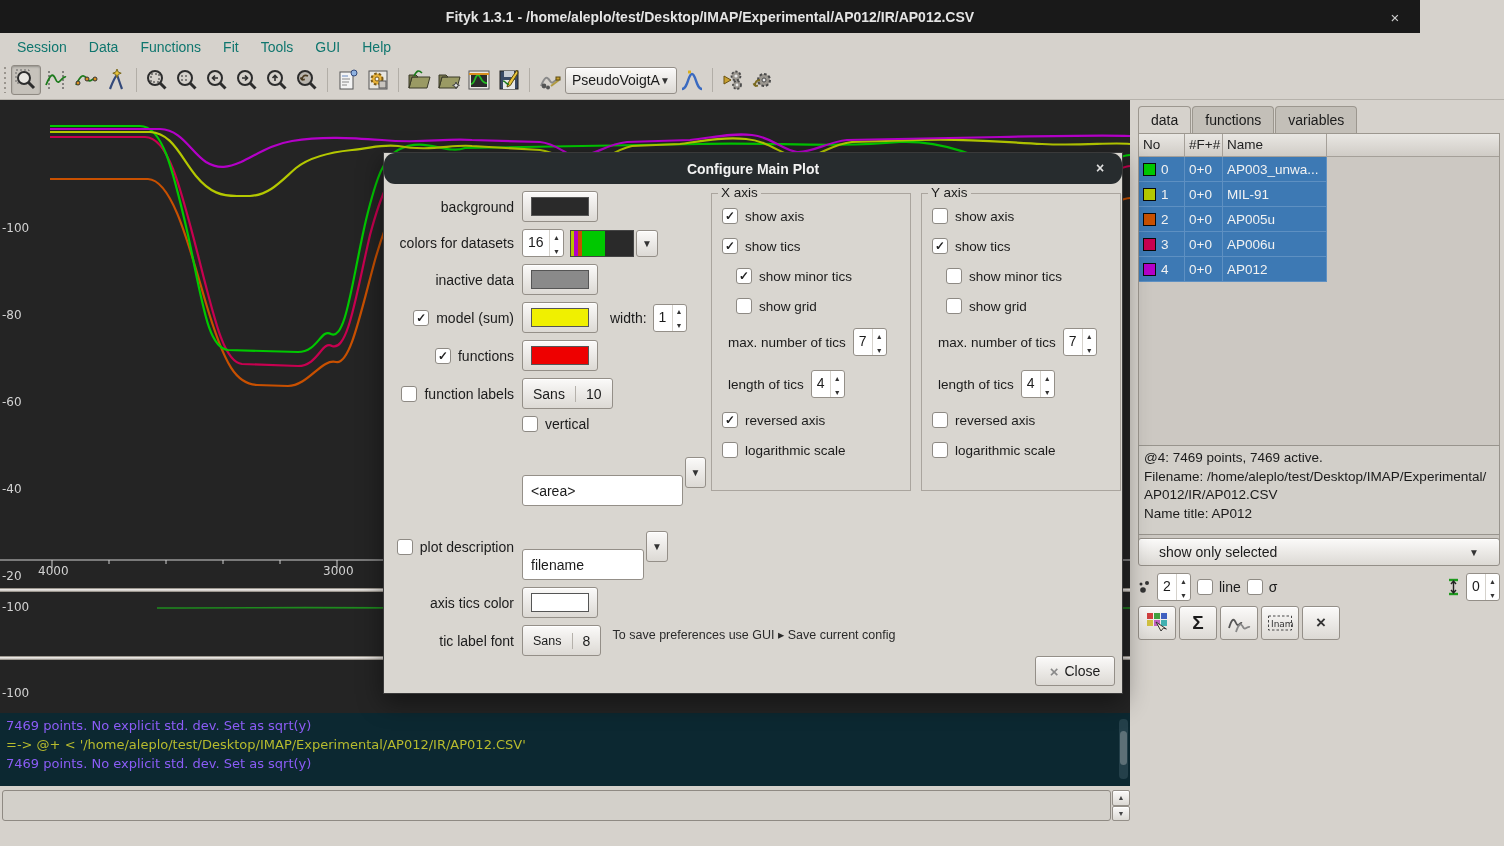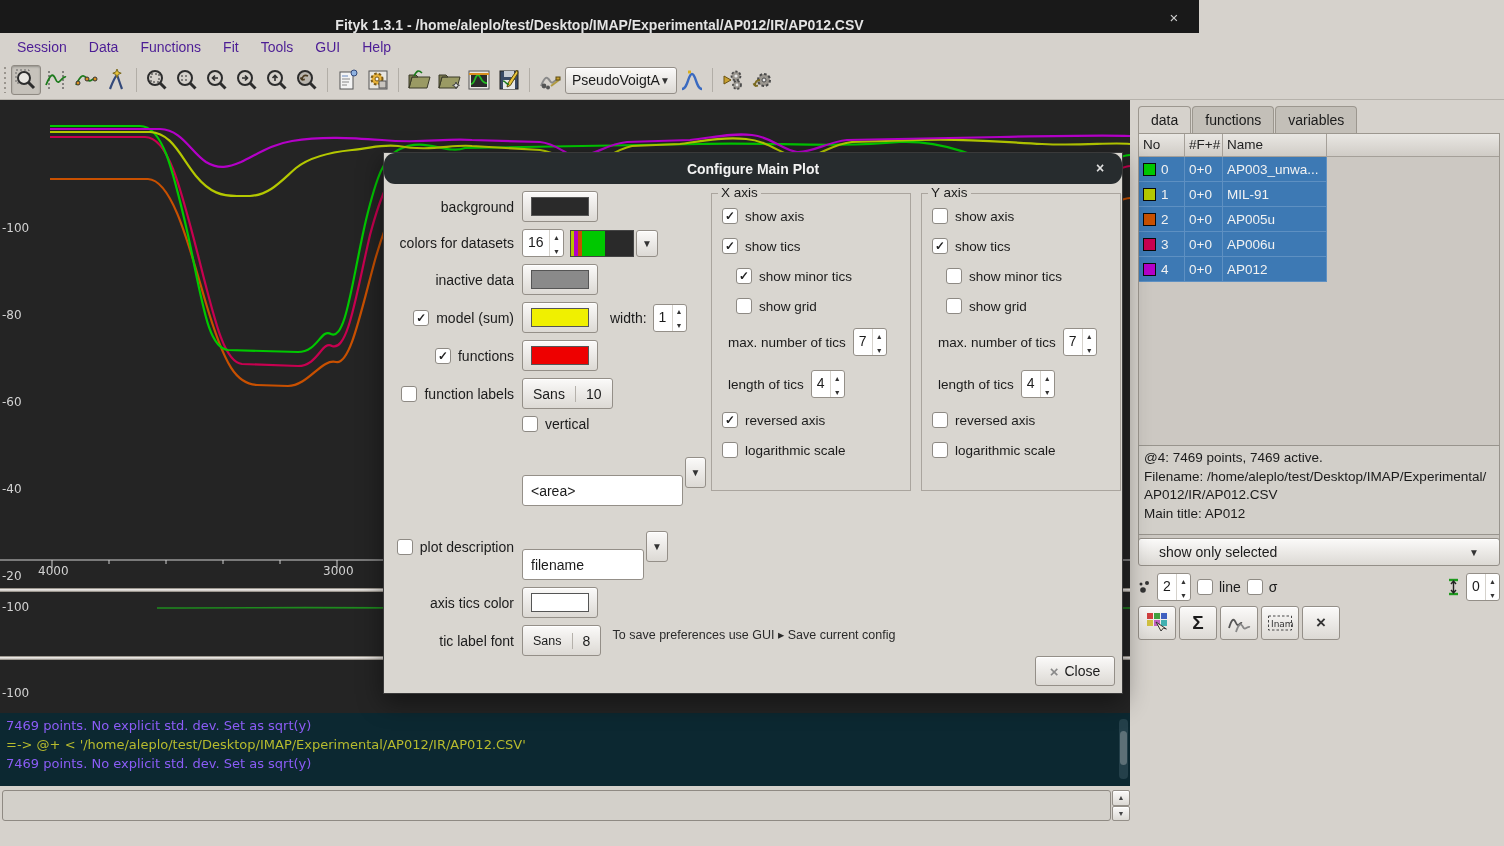--- a/index.html
+++ b/index.html
@@ -1,25 +1,25 @@
 <!DOCTYPE html>
 <html><head>
 <meta charset="utf-8">
 <style>
   * { margin:0; padding:0; box-sizing:border-box; }
   html,body { width:1504px; height:846px; overflow:hidden; }
   body { font-family:"Liberation Sans", sans-serif; background:#d6d2cc; position:relative; font-size:14px; color:#1b1b1b; }
 
   
-  .titlebar { position:absolute; left:0; top:0; width:1199px; height:33px; background:#191919; display:flex; align-items:flex-end; justify-content:center; }
+  .titlebar { position:absolute; left:0; top:0; width:1420px; height:33px; background:#191919; display:flex; align-items:center; justify-content:center; }
   .titlebar .ttl { color:#e4e4e4; font-weight:700; font-size:14px; }
   .titlebar .wclose { position:absolute; right:14px; top:6px; width:22px; height:22px; color:#cfcfcf; font-size:15px; display:flex; align-items:center; justify-content:center; cursor:pointer; }
 
   .menubar { position:absolute; left:0; top:33px; width:1504px; height:28px; background:#d6d2cc; display:flex; align-items:center; padding-left:6px; }
-  .menubar .mi { padding:4px 11px; font-size:14px; color:#4c1d95; cursor:pointer; }
+  .menubar .mi { padding:4px 11px; font-size:14px; color:#0f766e; cursor:pointer; }
 
   .toolbar { position:absolute; left:0; top:61px; width:1504px; height:39px; background:#d6d2cc; border-bottom:1px solid #b6b2ab; display:flex; align-items:center; gap:0; padding-left:2px; }
   .grip { width:7px; height:26px; margin-right:2px; background:repeating-linear-gradient(#9a958e 0 2px, transparent 2px 5px); background-size:2px 100%; background-repeat:repeat-y; background-position:2px 0; }
   .tbtn { width:30px; height:30px; display:flex; align-items:center; justify-content:center; border:1px solid transparent; border-radius:3px; cursor:pointer; }
   .tbtn.active { border-color:#8f8a83; background:#c6c2bb; box-shadow:inset 0 1px 2px rgba(0,0,0,.25); }
   .tsep { width:1px; height:24px; background:#b2aea7; margin:0 5px; }
   .combo, .gbtn { border:1px solid #948f88; border-radius:3px; background:linear-gradient(#fbfaf9,#dcd9d4); box-shadow:inset 0 1px 0 #fff; display:inline-flex; align-items:center; cursor:pointer; }
   .peaksel { height:27px; width:112px; padding:0 6px; justify-content:space-between; font-size:14px; }
   .arrow-down { font-size:10px; color:#333; }
 
@@ -422,21 +422,21 @@
         </span>
       <span class="td c-f">0+0</span>
       <span class="td c-name">AP012</span>
     </div>
   </div>
 
   <div class="infobox">
     <span>@4: 7469 points, 7469 active.</span>
     <span>Filename: /home/aleplo/test/Desktop/IMAP/Experimental/</span>
     <span>AP012/IR/AP012.CSV</span>
-    <span>Main title: AP012</span>
+    <span>Name title: AP012</span>
   </div>
 
   <span class="combo selcombo">
     <span>show only selected</span>
     <span class="arrow-down">▼</span>
   </span>
 
   <div class="ctrlrow">
     <svg width="13" height="14">
         <circle cx="3" cy="4" r="1.5" fill="#333"></circle>

